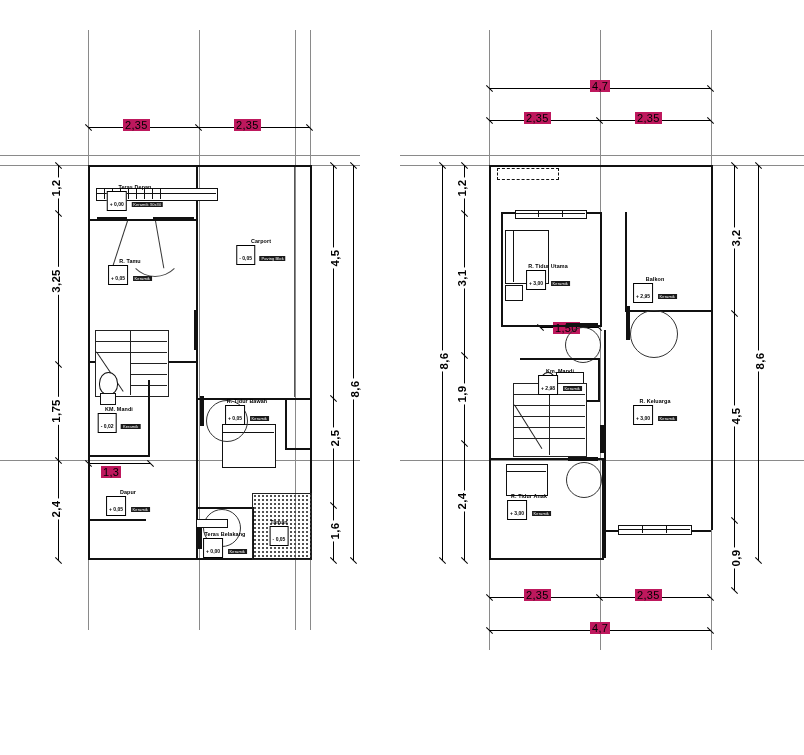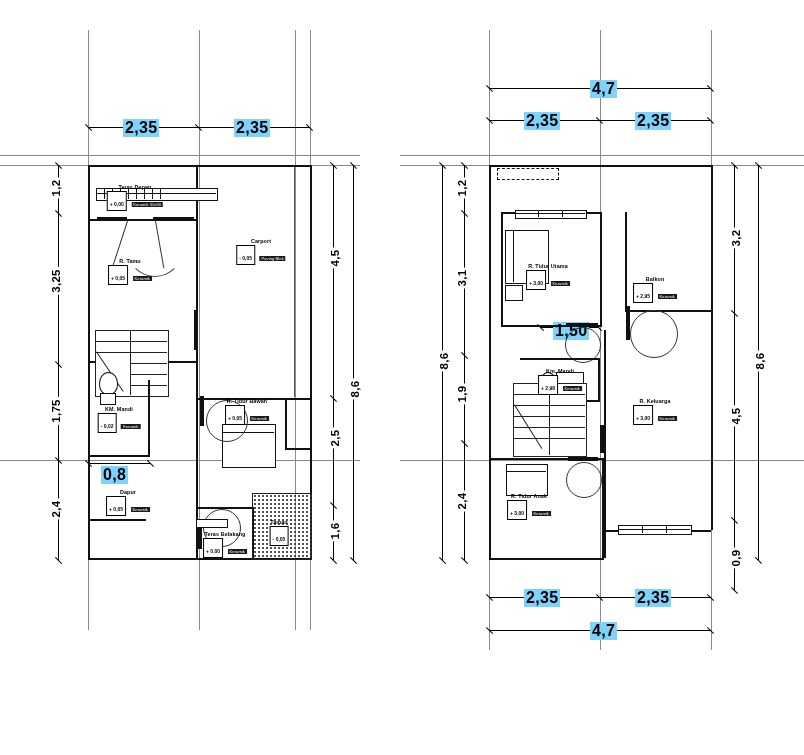--- a/index.html
+++ b/index.html
@@ -10,22 +10,22 @@
   
   .ln{position:absolute;background:#000;}
   .hline{height:1px;}
   .vline{width:1px;}
   .wallh{height:2px;background:#111;}
   .wallv{width:2px;background:#111;}
   .thin{background:#555;}
   .grid{background:#8a8a8a;}
 
   
-  .dim{position:absolute;font-weight:bold;font-size:16px;letter-spacing:.3px;
-       background:#7dd3fc;padding:0 2px;white-space:nowrap;}
+  .dim{position:absolute;font-weight:normal;font-size:11px;letter-spacing:.3px;
+       background:#be185d;padding:0 2px;white-space:nowrap;}
   .dimv{position:absolute;font-weight:bold;font-size:11.5px;letter-spacing:.3px;
         background:#fff;padding:0 2px;white-space:nowrap;
         transform-origin:center center;}
   .rot{transform:rotate(-90deg);}
 
   
   .tick{position:absolute;width:9px;height:1px;background:#000;
         transform-origin:center;}
 
   
@@ -95,21 +95,21 @@
     <div class="tick" style="left:54px;top:460px;transform:rotate(45deg);"></div>
     <div class="tick" style="left:54px;top:560px;transform:rotate(45deg);"></div>
     <div class="dimv rot" style="left:46px;top:182px;">1,2</div>
     <div class="dimv rot" style="left:42px;top:275px;">3,25</div>
     <div class="dimv rot" style="left:42px;top:405px;">1,75</div>
     <div class="dimv rot" style="left:46px;top:503px;">2,4</div>
 
     <div class="ln hline" style="left:88px;top:463px;width:62px;"></div>
     <div class="tick" style="left:84px;top:463px;transform:rotate(45deg);"></div>
     <div class="tick" style="left:146px;top:463px;transform:rotate(45deg);"></div>
-    <div class="dim" style="left:101px;top:466px;">0,8</div>
+    <div class="dim" style="left:101px;top:466px;">1,3</div>
 
     <div class="ln vline" style="left:333px;top:165px;height:395px;"></div>
     <div class="tick" style="left:329px;top:165px;transform:rotate(45deg);"></div>
     <div class="tick" style="left:329px;top:398px;transform:rotate(45deg);"></div>
     <div class="tick" style="left:329px;top:505px;transform:rotate(45deg);"></div>
     <div class="tick" style="left:329px;top:560px;transform:rotate(45deg);"></div>
     <div class="dimv rot" style="left:325px;top:252px;">4,5</div>
     <div class="dimv rot" style="left:325px;top:432px;">2,5</div>
     <div class="dimv rot" style="left:325px;top:525px;">1,6</div>
 

